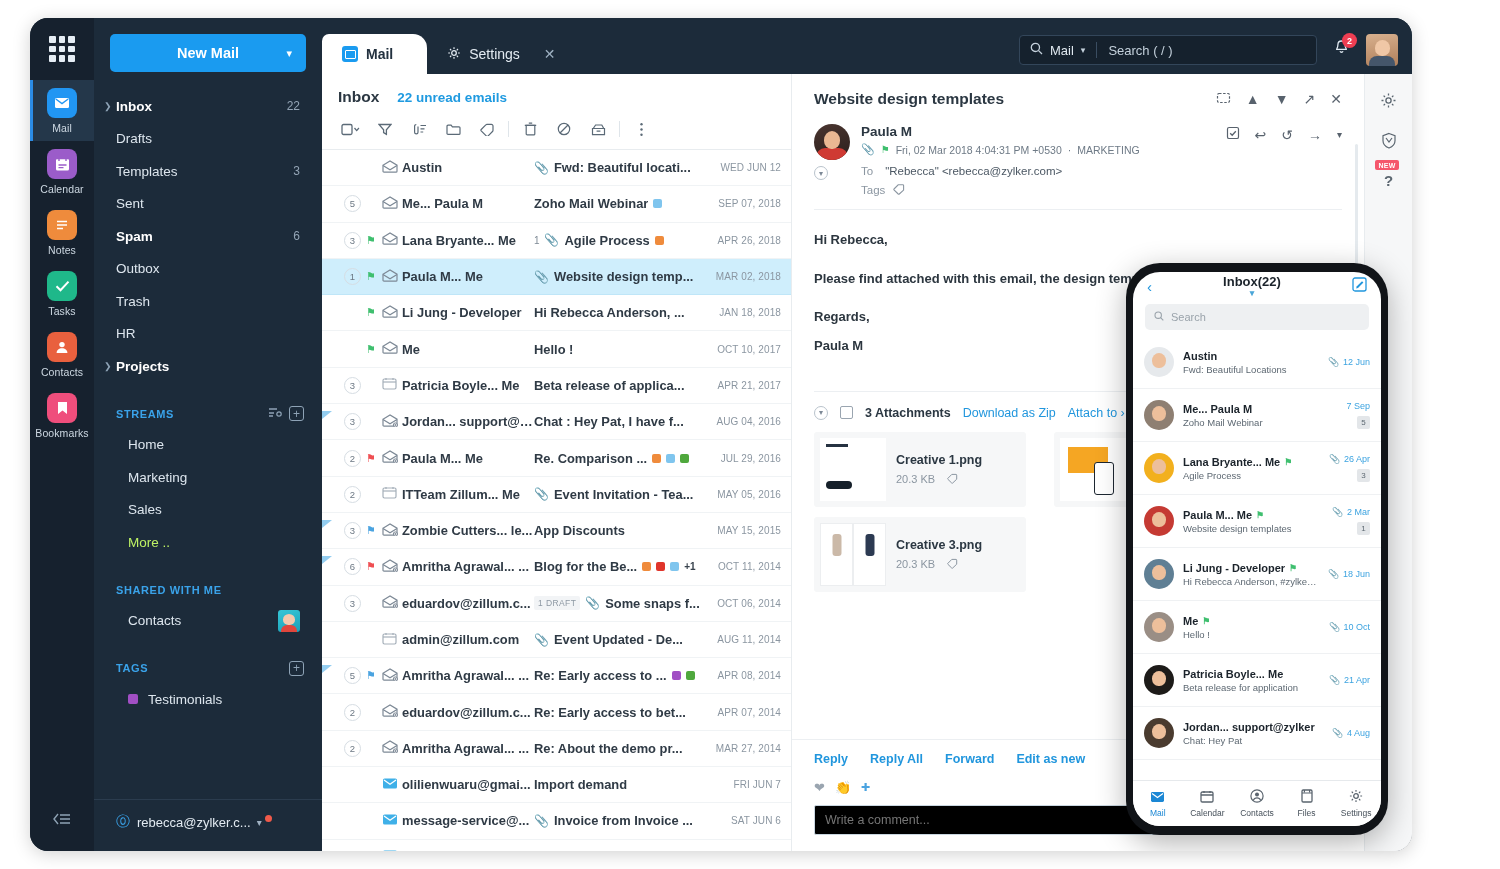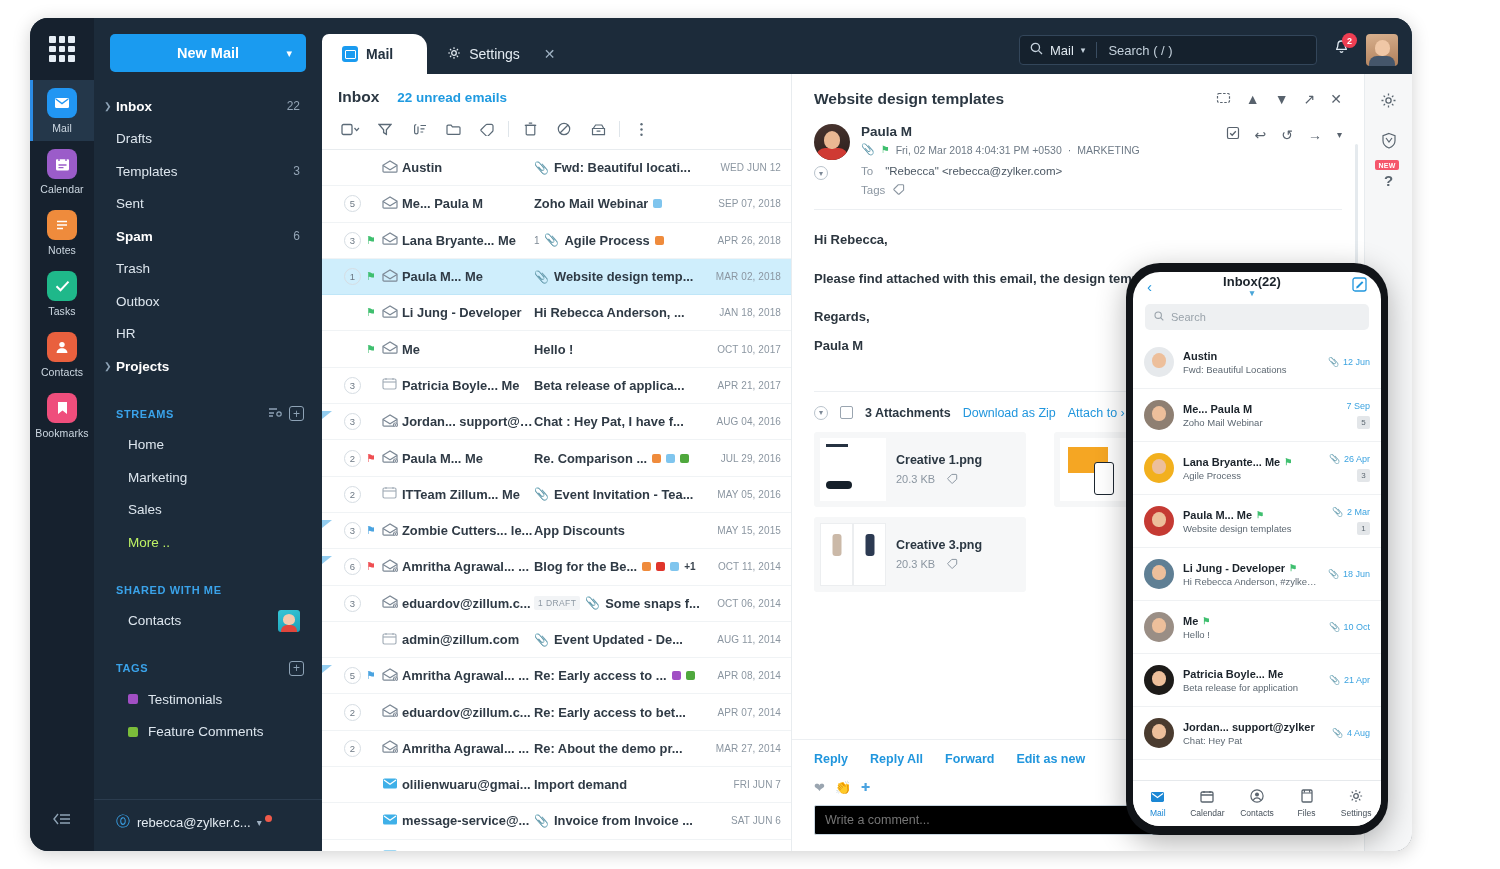--- a/index.html
+++ b/index.html
@@ -423,26 +423,26 @@
           <span class="nm">Sent</span>
           <span class="ct"></span>
         </div>
         <div class="fl bold">
           <span class="arr"></span>
           <span class="nm">Spam</span>
           <span class="ct">6</span>
         </div>
         <div class="fl">
           <span class="arr"></span>
-          <span class="nm">Trash</span>
+          <span class="nm">Outbox</span>
           <span class="ct"></span>
         </div>
         <div class="fl">
           <span class="arr"></span>
-          <span class="nm">Outbox</span>
+          <span class="nm">Trash</span>
           <span class="ct"></span>
         </div>
         <div class="fl">
           <span class="arr"></span>
           <span class="nm">HR</span>
           <span class="ct"></span>
         </div>
         <div class="fl bold">
           <span class="arr">❯</span>
           <span class="nm">Projects</span>
@@ -486,24 +486,20 @@
       </div>
 
     <div class="sechdr">
       <span class="t">TAGS</span>
       <span class="ic boxic">+</span>
     </div>
     <div id="tags-list">
         <div class="fl sub">
           <span class="tagdot" style="background:#a14fc4"></span>
           <span class="nm">Testimonials</span>
-        </div>
-        <div class="fl sub">
-          <span class="tagdot" style="background:#7bbd3a"></span>
-          <span class="nm">Feature Comments</span>
         </div>
       </div>
 
     <div class="acct">
       <span class="at">⓪</span>
       <span>rebecca@zylker.c...</span>
       <span class="dn">▾</span>
       <span class="dot"></span>
     </div>
   </div>

